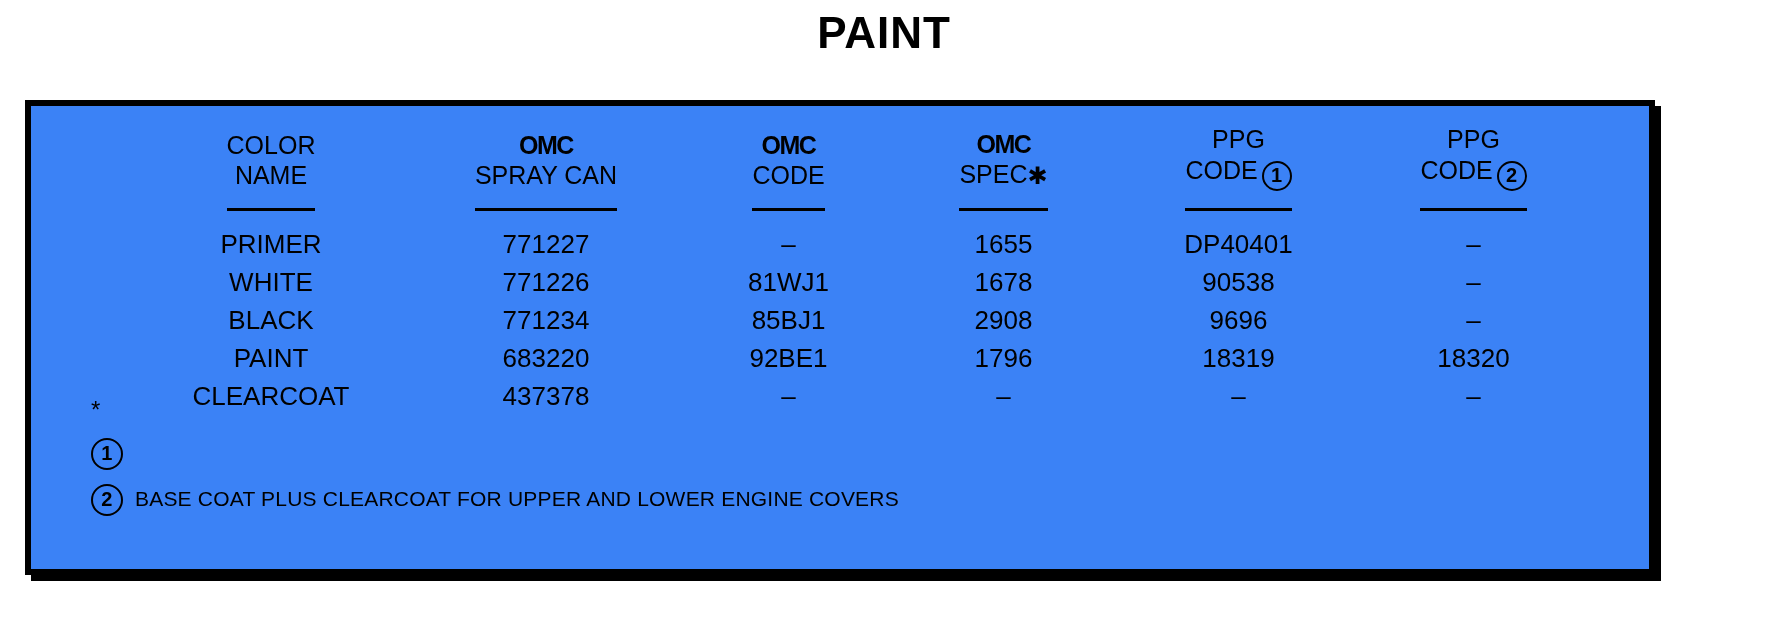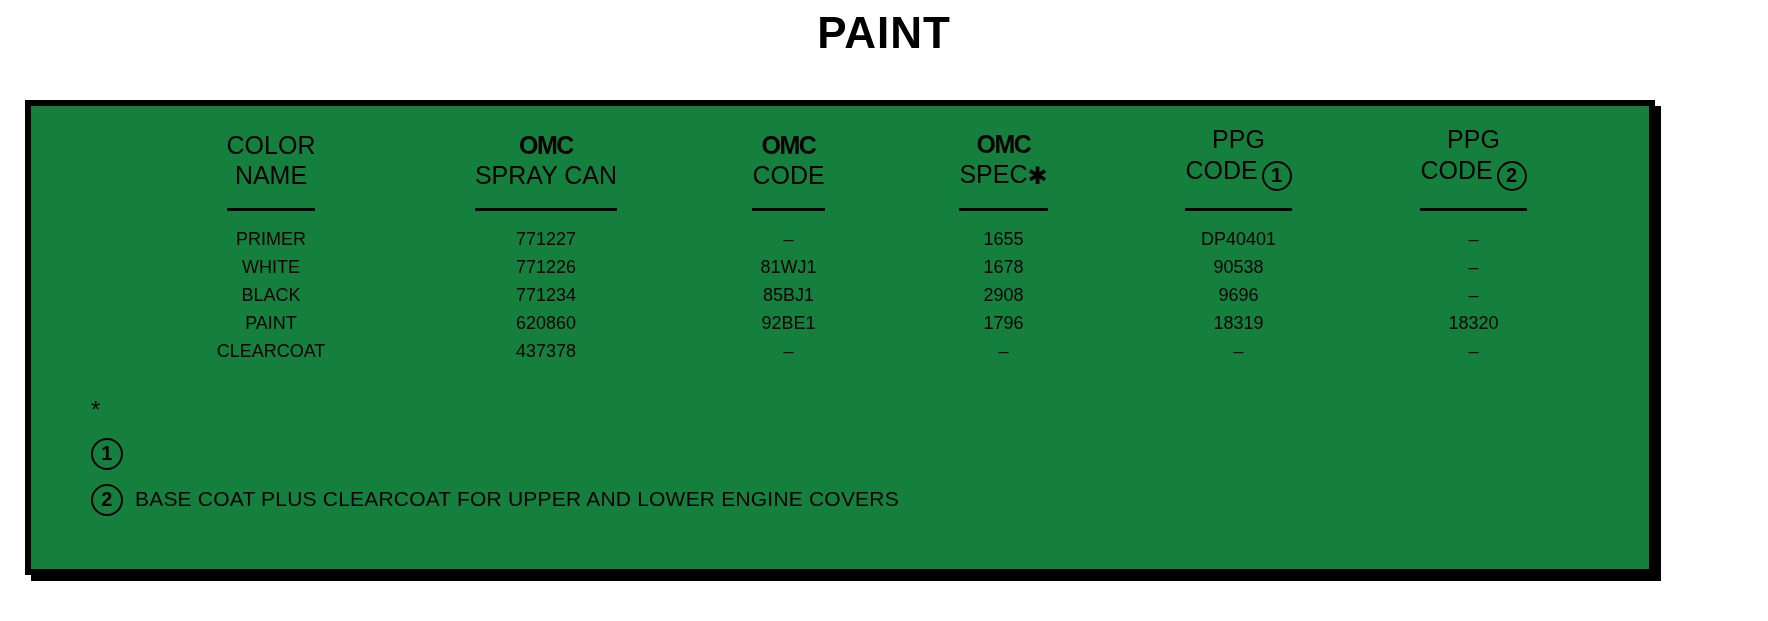--- a/index.html
+++ b/index.html
@@ -31,21 +31,21 @@
     letter-spacing: 1px;
   }
   .box {
     position: absolute;
     top: 100px;
     left: 25px;
     width: 1630px;
     height: 475px;
     border: 6px solid #000000;
     box-sizing: border-box;
-    background: #15803d;
+    background: #3b82f6;
   }
   .box-shadow {
     position: absolute;
     top: 106px;
     left: 31px;
     width: 1630px;
     height: 475px;
     background: #000000;
     z-index: 0;
   }
@@ -96,21 +96,21 @@
     line-height: 24px;
     border: 2px solid #000;
     border-radius: 50%;
     text-align: center;
     font-size: 20px;
     font-weight: bold;
     vertical-align: -3px;
     margin-left: 4px;
   }
   table.paint td {
-    font-size: 18px;
+    font-size: 26px;
     text-align: center;
     padding: 4px 0 3px 0;
     white-space: nowrap;
   }
   table.paint td.colname {
     text-align: center;
   }
   tbody tr:first-child td {
     padding-top: 18px;
   }
@@ -229,21 +229,21 @@
           <tr>
             <td class="colname">BLACK</td>
             <td>771234</td>
             <td>85BJ1</td>
             <td>2908</td>
             <td>9696</td>
             <td>–</td>
           </tr>
           <tr>
             <td class="colname">PAINT</td>
-            <td>620860</td>
+            <td>683220</td>
             <td>92BE1</td>
             <td>1796</td>
             <td>18319</td>
             <td>18320</td>
           </tr>
           <tr>
             <td class="colname">CLEARCOAT</td>
             <td>437378</td>
             <td>–</td>
             <td>–</td>

